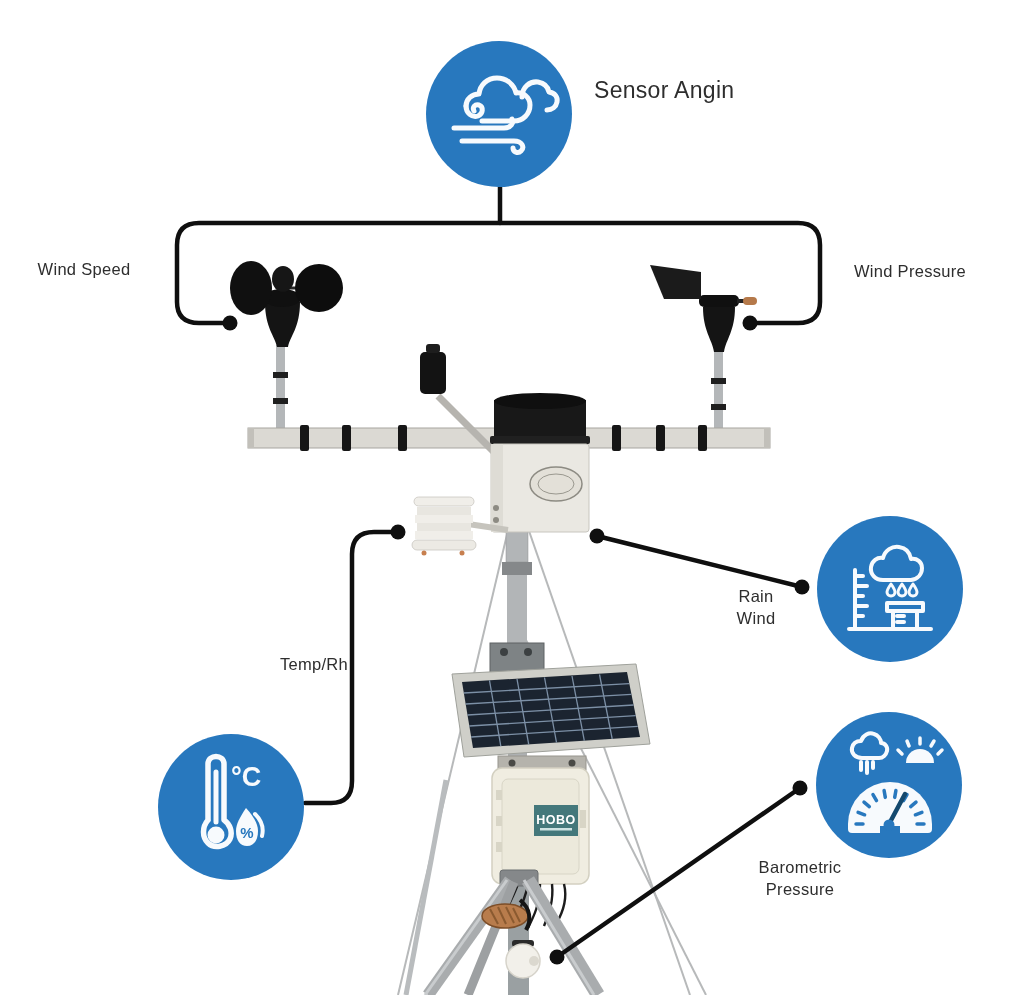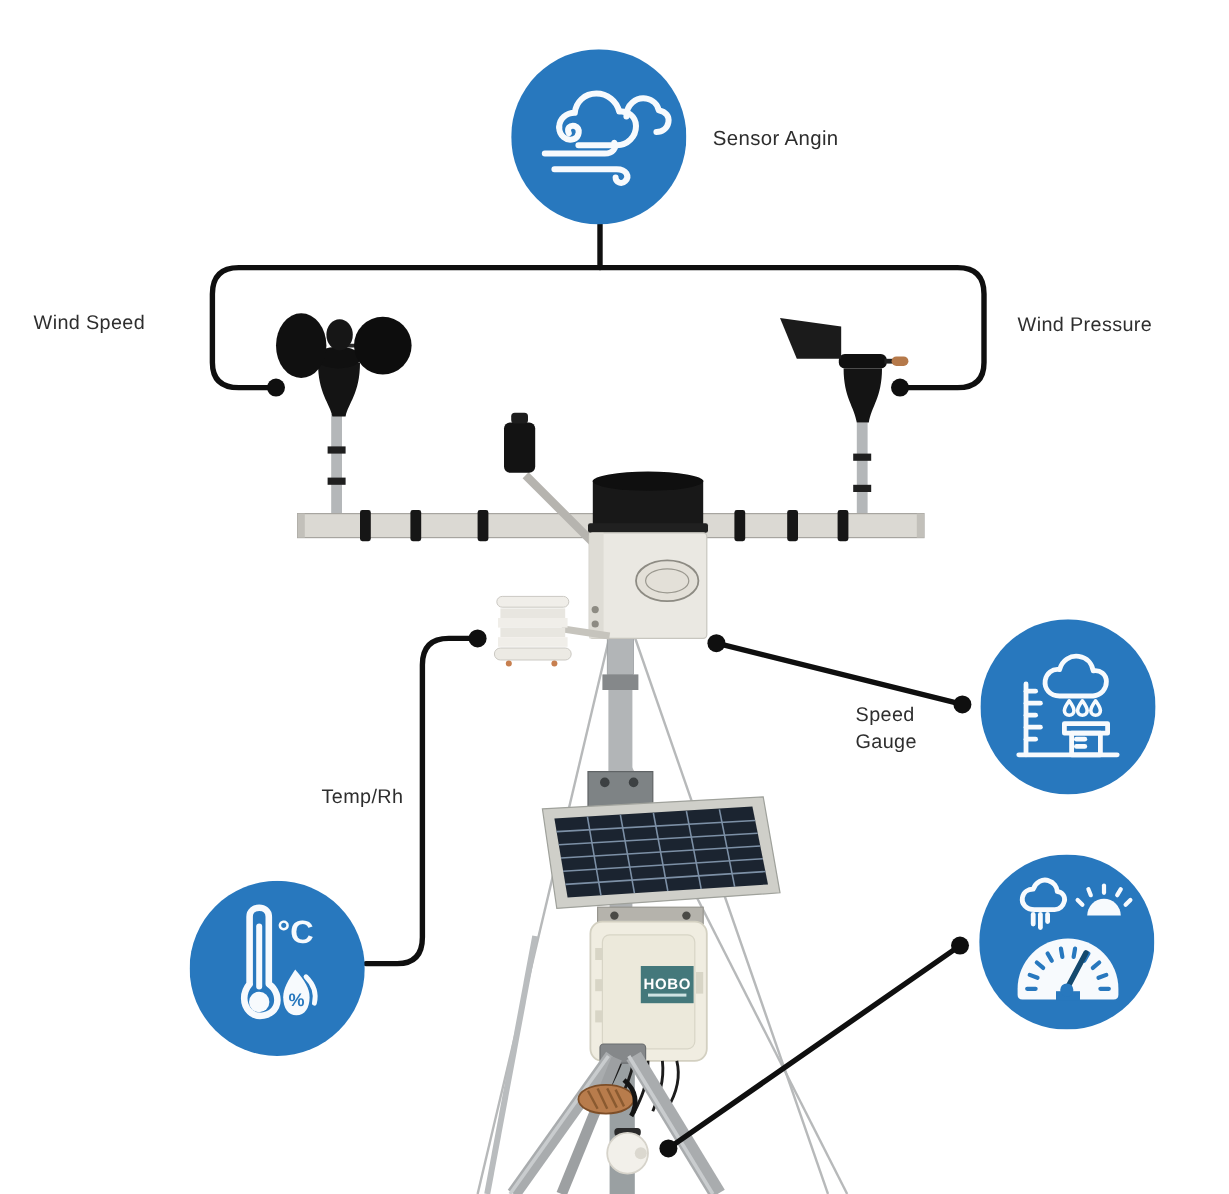--- a/index.html
+++ b/index.html
@@ -5,21 +5,21 @@
   html,body{margin:0;padding:0;background:#ffffff;}
   .canvas{
     position:relative;width:1024px;height:995px;overflow:hidden;background:#ffffff;
     font-family:"Liberation Sans",sans-serif;
   }
   .abs{position:absolute;}
   .label{
     position:absolute;color:#2e2e2e;font-size:16.5px;font-weight:500;
     letter-spacing:.3px;line-height:21.5px;
   }
-  .label.center{text-align:left;}
+  .label.center{text-align:center;}
   svg{display:block;}
   text{font-family:"Liberation Sans",sans-serif;}
 </style>
 </head>
 <body>
 
 <div class="canvas">
 
   <svg class="abs" style="left:0;top:0" width="1024" height="995" viewBox="0 0 1024 995">
 
@@ -260,27 +260,31 @@
       <line x1="79.9" y1="78.5" x2="78.7" y2="85.4"></line>
       <line x1="91" y1="82.6" x2="87.5" y2="88.6"></line>
       <line x1="100" y1="90.1" x2="94.7" y2="94.6"></line>
       <line x1="105.9" y1="100.4" x2="99.4" y2="102.8"></line>
       <line x1="108" y1="112" x2="101" y2="112"></line>
     </g>
     <line x1="72" y1="114" x2="89" y2="82" stroke-width="4.5" stroke-linecap="round" stroke="#14496e"></line>
     <circle cx="73" cy="113" r="5.5" fill="#2878be"></circle>
   </svg>
 
-  <div class="label" style="left:594px;top:105px;font-size:17px">Sensor Angin</div>
+  <div class="label" style="left:594px;top:80px;font-size:23px">Sensor Angin</div>
 
   <div class="label center" style="left:28px;top:259px;width:112px">Wind Speed</div>
 
   <div class="label center" style="left:848px;top:261px;width:124px">Wind Pressure</div>
 
   <div class="label center" style="left:268px;top:654px;width:92px">Temp/Rh</div>
 
   <div class="label center" style="left:713px;top:586px;width:86px">
-    <span style="display:block">Speed</span>
-    <span style="display:block">Gauge</span>
+    <span style="display:block">Rain</span>
+    <span style="display:block">Wind</span>
   </div>
 
+  <div class="label center" style="left:744px;top:857px;width:112px">
+    <span style="display:block">Barometric</span>
+    <span style="display:block">Pressure</span>
+  </div>
 
 </div>
 
 </body></html>

